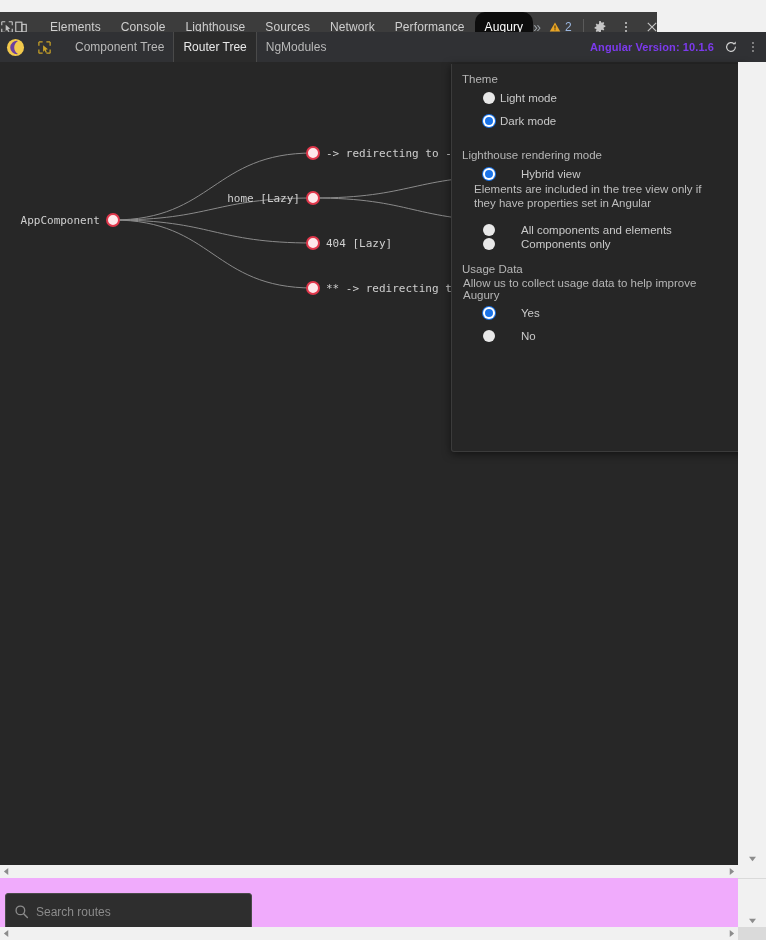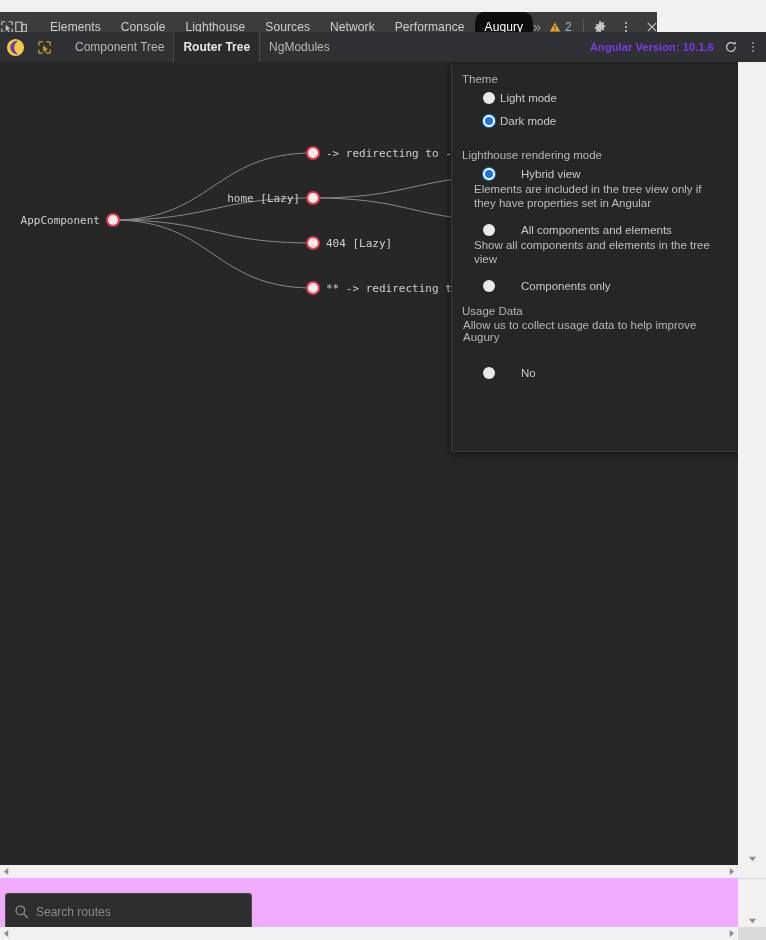--- a/index.html
+++ b/index.html
@@ -57,21 +57,21 @@
   }
   .aug-moon { width: 30px; height: 31px; display: flex; align-items: center; justify-content: center; cursor: pointer; }
   .aug-inspect { width: 28px; height: 31px; display: flex; align-items: center; justify-content: center; cursor: pointer; }
   .aug-tabs { display: flex; align-items: stretch; height: 31px; margin-left: 8px; }
   .aug-tab {
     display: flex; align-items: center; padding: 0 9px;
     font-size: 12px; color: #b9b9b9; cursor: pointer; white-space: nowrap;
   }
   .aug-tab.active {
     background: #2b2b2b; color: #e8e8e8;
-    border-left: 1px solid #4a4a4a; border-right: 1px solid #4a4a4a; font-weight: bold;
+    border-left: 1px solid #4a4a4a; border-right: 1px solid #4a4a4a;
   }
   .aug-right { margin-left: auto; display: flex; align-items: center; padding-right: 2px; }
   .aug-version { font-size: 11px; font-weight: bold; color: #7c3aed; letter-spacing: .1px; }
   .aug-iconbtn { width: 22px; height: 26px; display: flex; align-items: center; justify-content: center; cursor: pointer; }
 
   
   .graph-wrap {
     position: absolute; left: 0; top: 62px; width: 738px; height: 803px;
     background: #272727; overflow: hidden;
   }
@@ -96,21 +96,21 @@
     position: absolute; left: 451px; top: 64px; width: 295px; height: 388px;
     background: #262626;
     border: 1px solid #3b3b3b;
     border-top: none;
     border-radius: 0 0 3px 3px;
     box-shadow: 0 2px 8px rgba(0,0,0,.55);
     padding: 9px 16px 0 0;
     overflow: hidden;
   }
   .sec-title { font-size: 11.5px; color: #b6b6b6; padding: 0 0 0 10px; margin-bottom: 7px; }
-  .sec-sub { font-size: 11.5px; color: #b6b6b6; padding: 0 0 0 11px; margin: -5px 0 24px 0; }
+  .sec-sub { font-size: 11.5px; color: #b6b6b6; padding: 0 0 0 11px; margin: -5px 0 6px 0; }
   .radio-row { display: flex; align-items: center; padding: 0 0 0 31px; margin-bottom: 11px; cursor: pointer; }
   .radio-row.tight { margin-bottom: 2px; }
   .radio {
     width: 12px; height: 12px; border-radius: 50%; flex: 0 0 12px;
     background: #e8e8e8; position: relative;
   }
   .radio.checked { background: #1a73e8; box-shadow: inset 0 0 0 2px #ffffff, 0 0 0 1px #1a73e8; }
   .radio-label { font-size: 11.5px; color: #c9c9c9; margin-left: 5px; }
   .radio-row.spaced .radio-label { margin-left: 26px; }
   .radio-desc {
@@ -351,31 +351,34 @@
     <div class="radio-row tight spaced">
       <span class="radio checked"></span>
       <span class="radio-label">Hybrid view</span>
     </div>
     <div class="radio-desc">Elements are included in the tree view only if they have properties set in Angular</div>
 
     <div class="radio-row tight spaced">
       <span class="radio"></span>
       <span class="radio-label">All components and elements</span>
     </div>
-    <div class="radio-desc">Show all components and elements in the tree view</div>
 
     <div class="radio-row tight spaced">
       <span class="radio"></span>
       <span class="radio-label">Components only</span>
     </div>
 
     <div class="sec-gap"></div>
     <div class="sec-title">Usage Data</div>
     <div class="sec-sub">Allow us to collect usage data to help improve Augury</div>
 
+    <div class="radio-row spaced">
+      <span class="radio checked"></span>
+      <span class="radio-label">Yes</span>
+    </div>
     <div class="radio-row spaced">
       <span class="radio"></span>
       <span class="radio-label">No</span>
     </div>
   </div>
 
   <div class="right-rail"></div>
   <div class="v-arrow-up">
     <svg width="9" height="7" viewBox="0 0 10 8">
         <path d="M1 2h8L5 7z" fill="#8c8c8c"></path>

